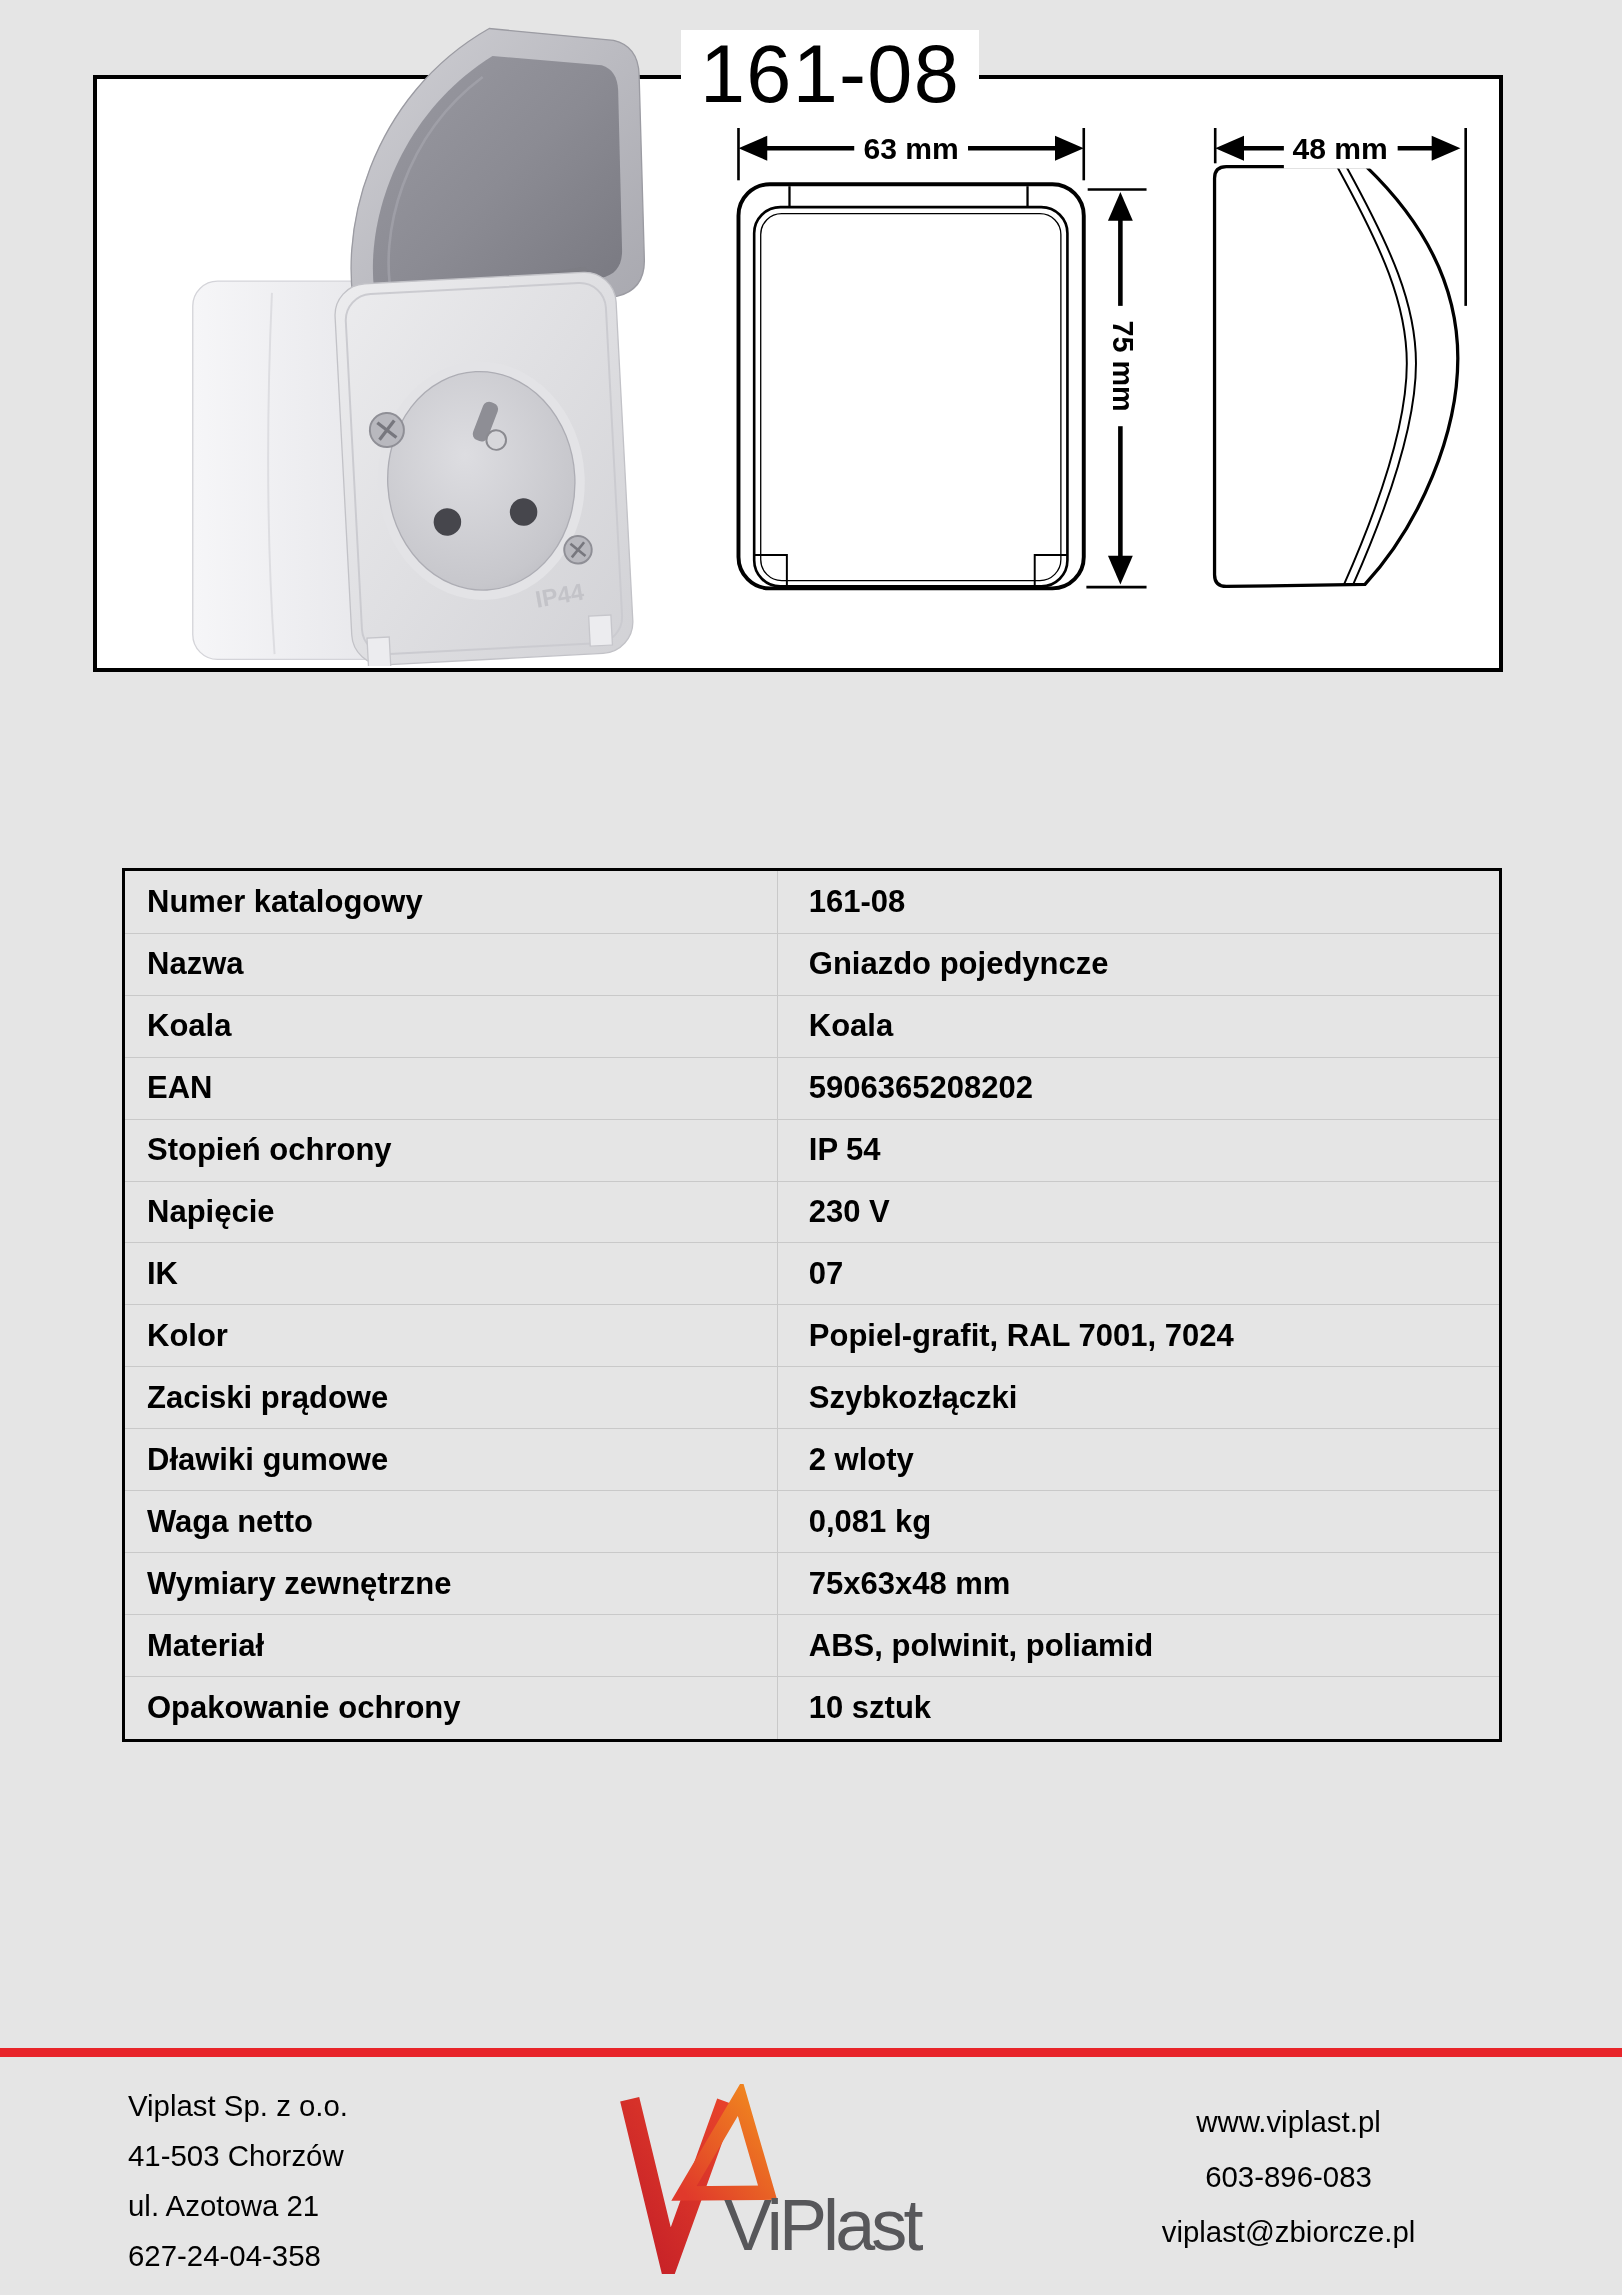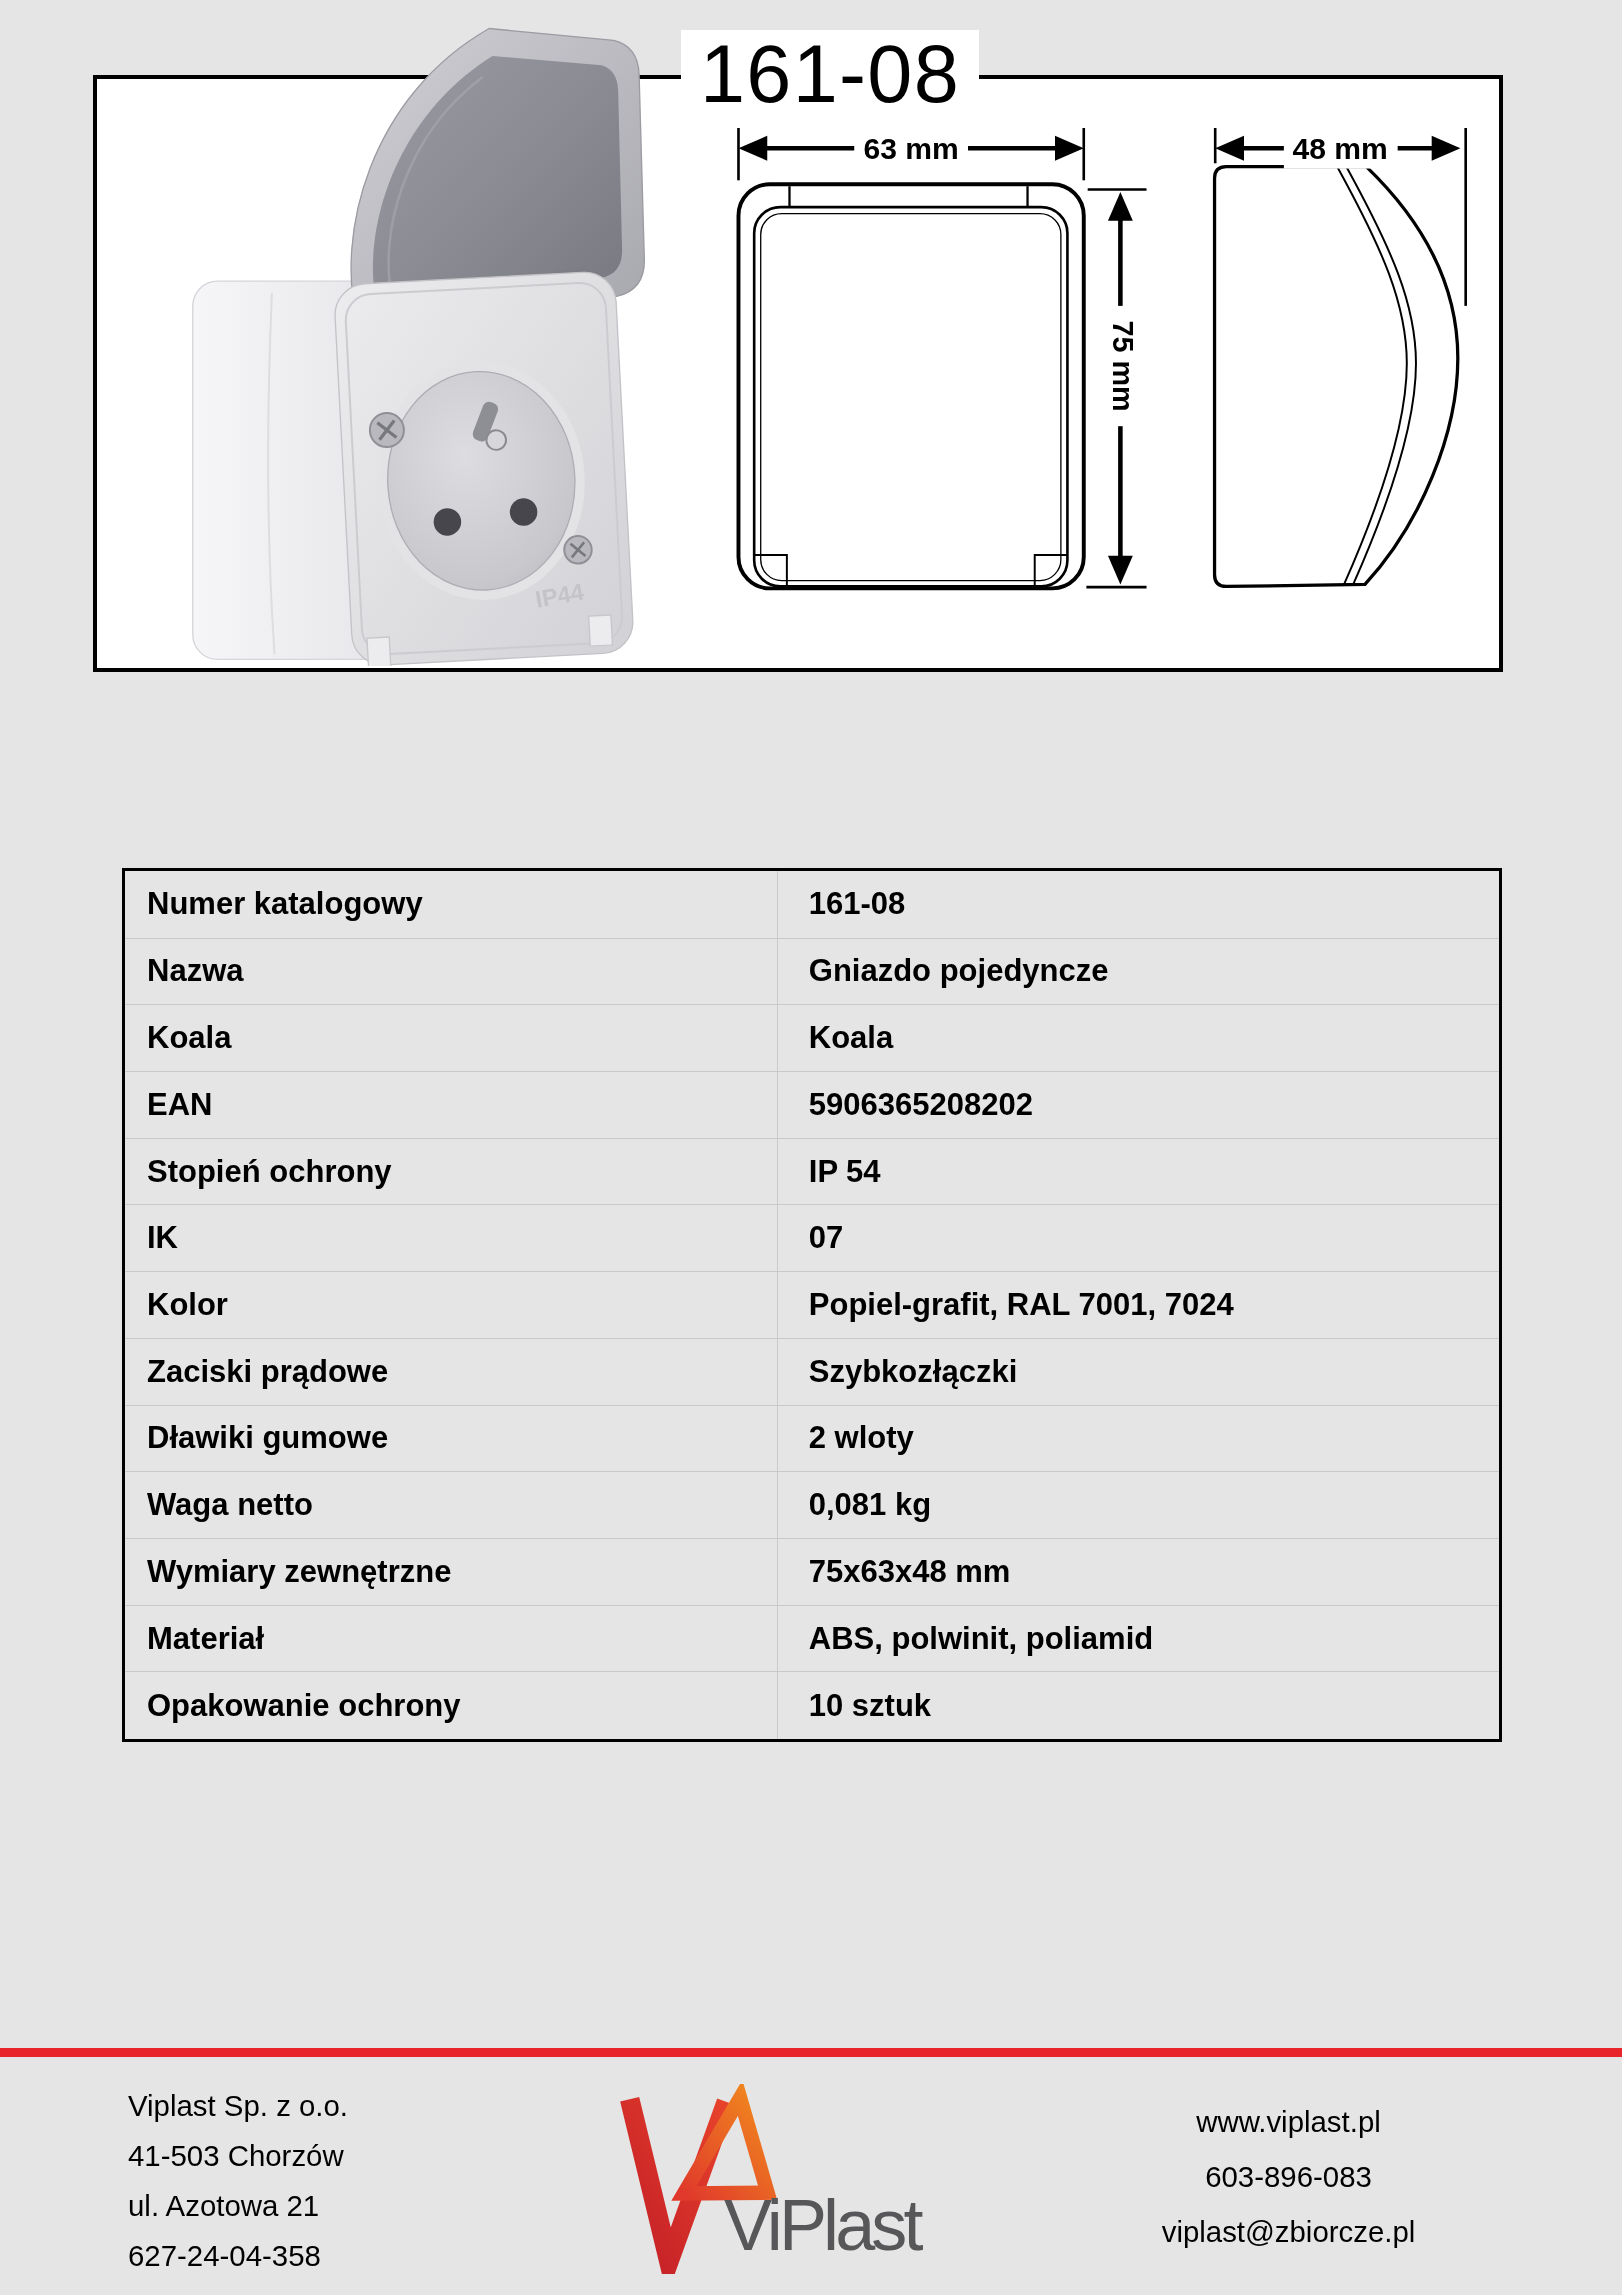--- a/index.html
+++ b/index.html
@@ -193,20 +193,24 @@
         </tr>
     <tr>
       <td class="k">EAN</td>
       <td class="v">5906365208202</td>
         </tr>
     <tr>
       <td class="k">Stopień ochrony</td>
       <td class="v">IP 54</td>
         </tr>
     <tr>
+      <td class="k">Napięcie</td>
+      <td class="v">230 V</td>
+        </tr>
+    <tr>
       <td class="k">IK</td>
       <td class="v">07</td>
         </tr>
     <tr>
       <td class="k">Kolor</td>
       <td class="v">Popiel-grafit, RAL 7001, 7024</td>
         </tr>
     <tr>
       <td class="k">Zaciski prądowe</td>
       <td class="v">Szybkozłączki</td>

